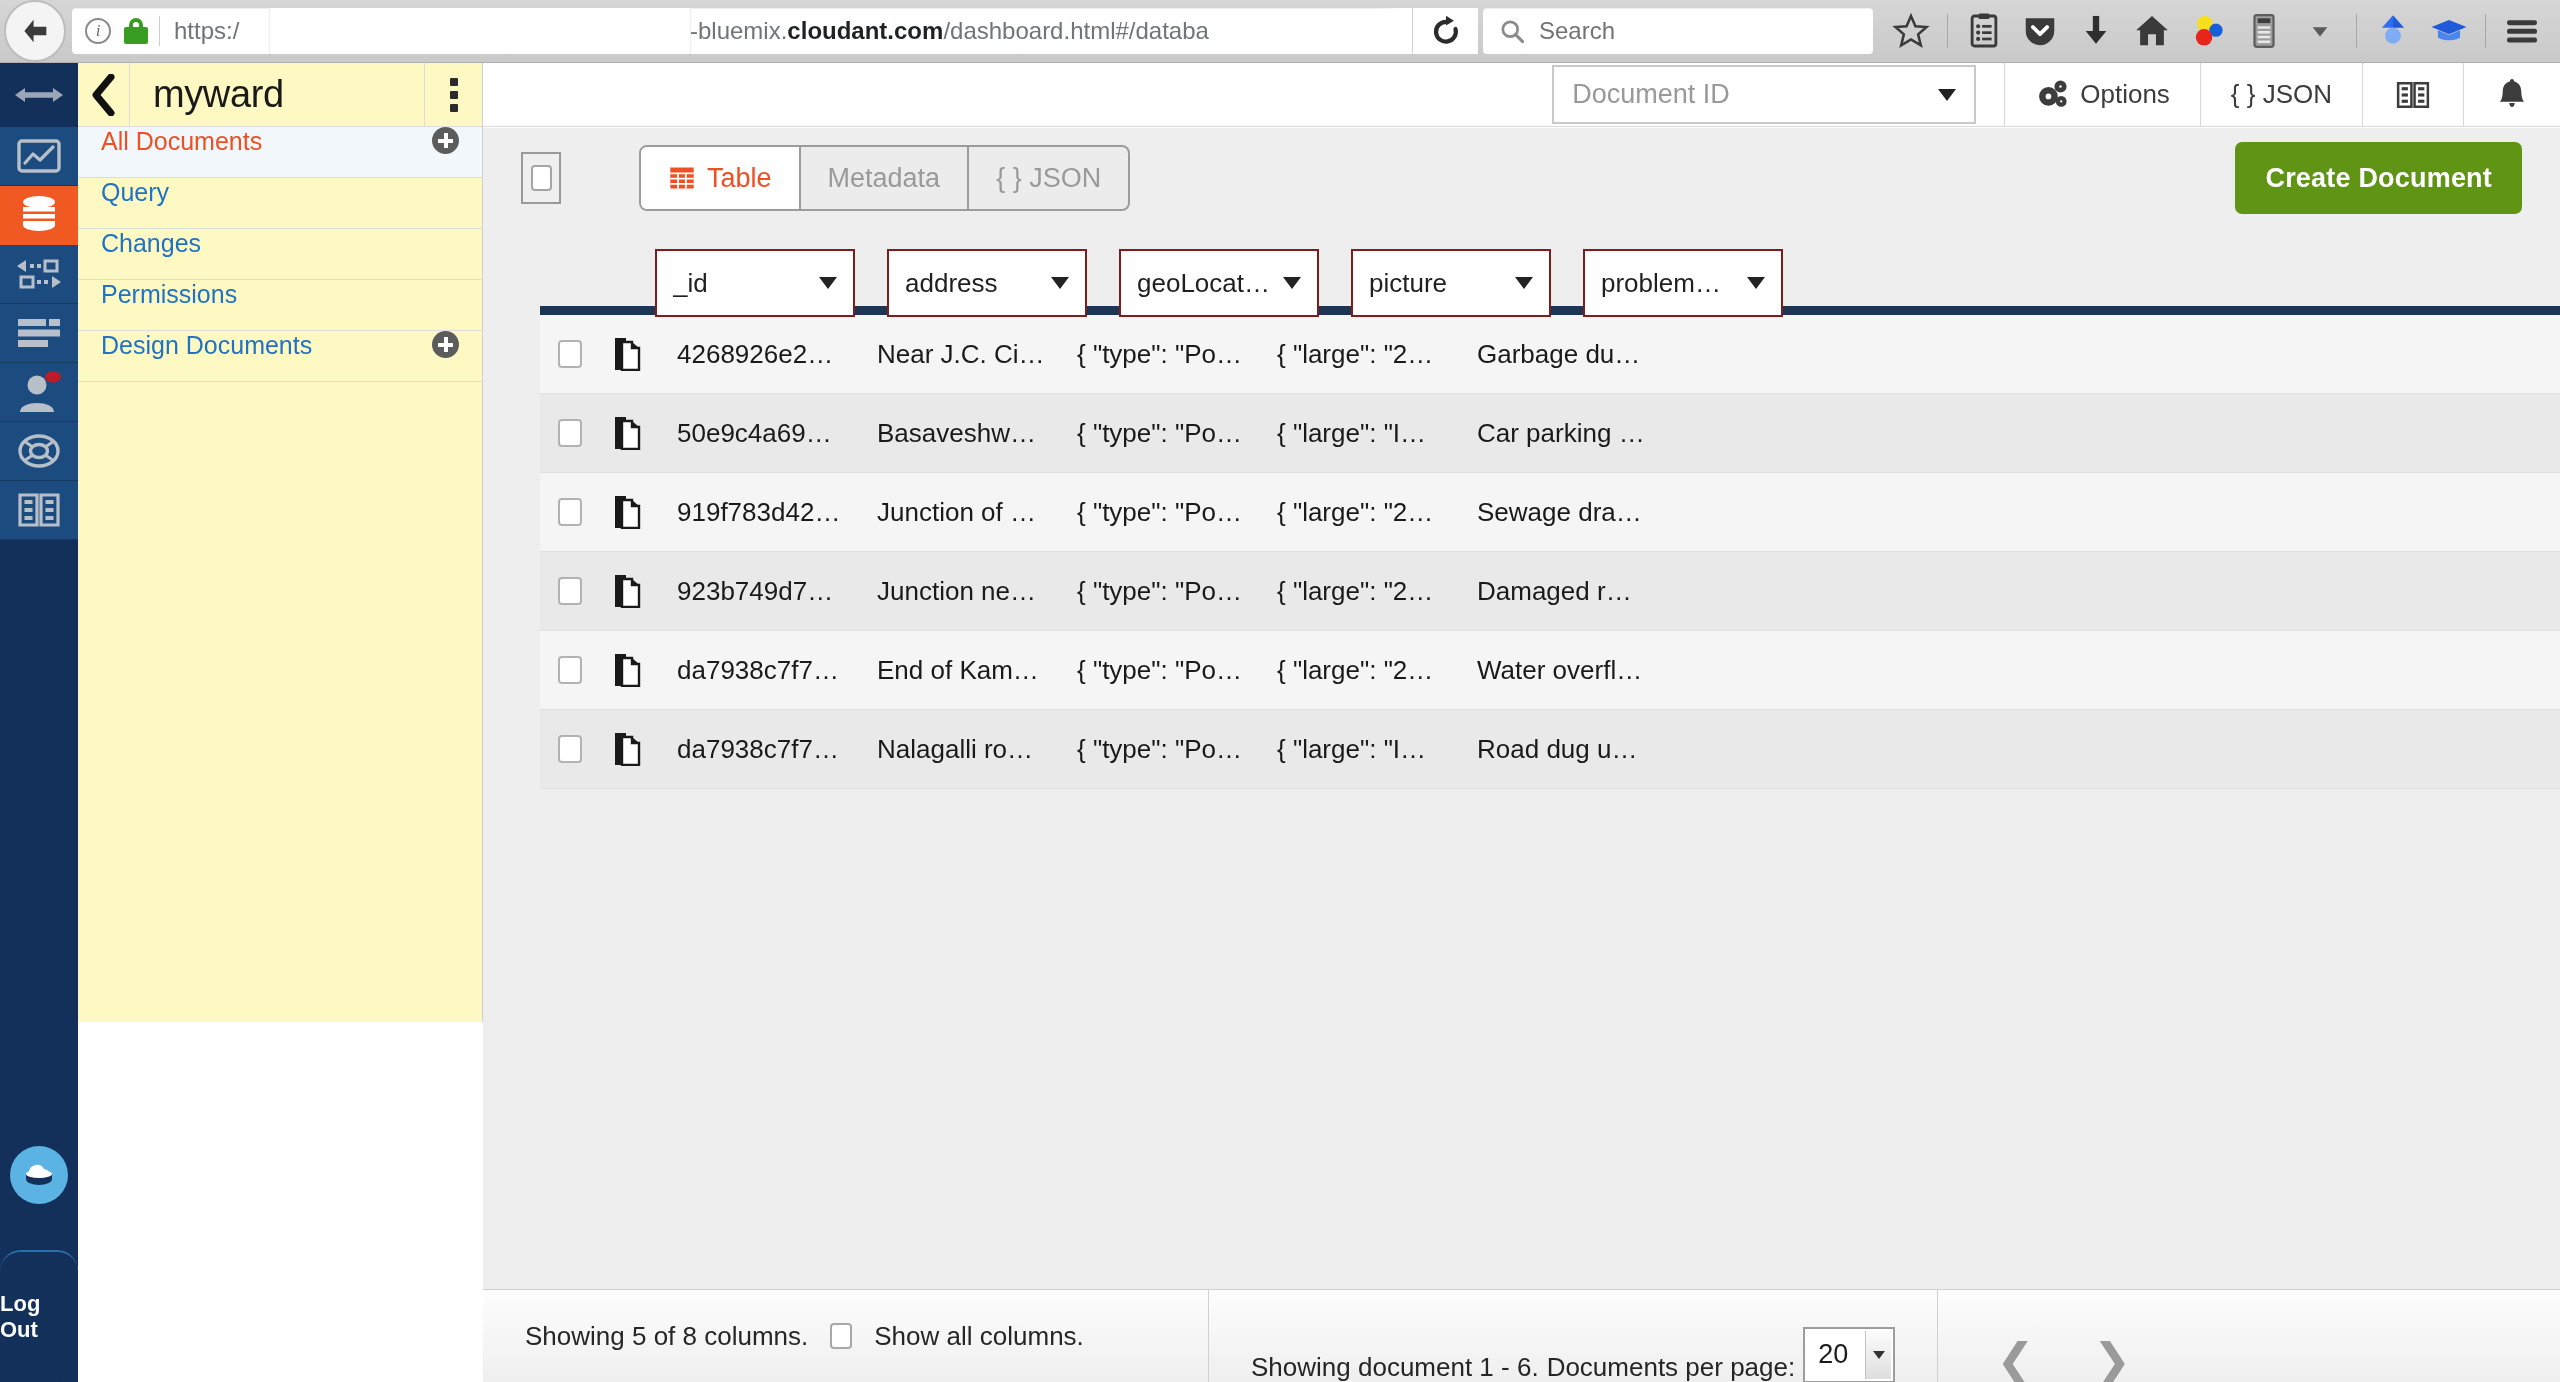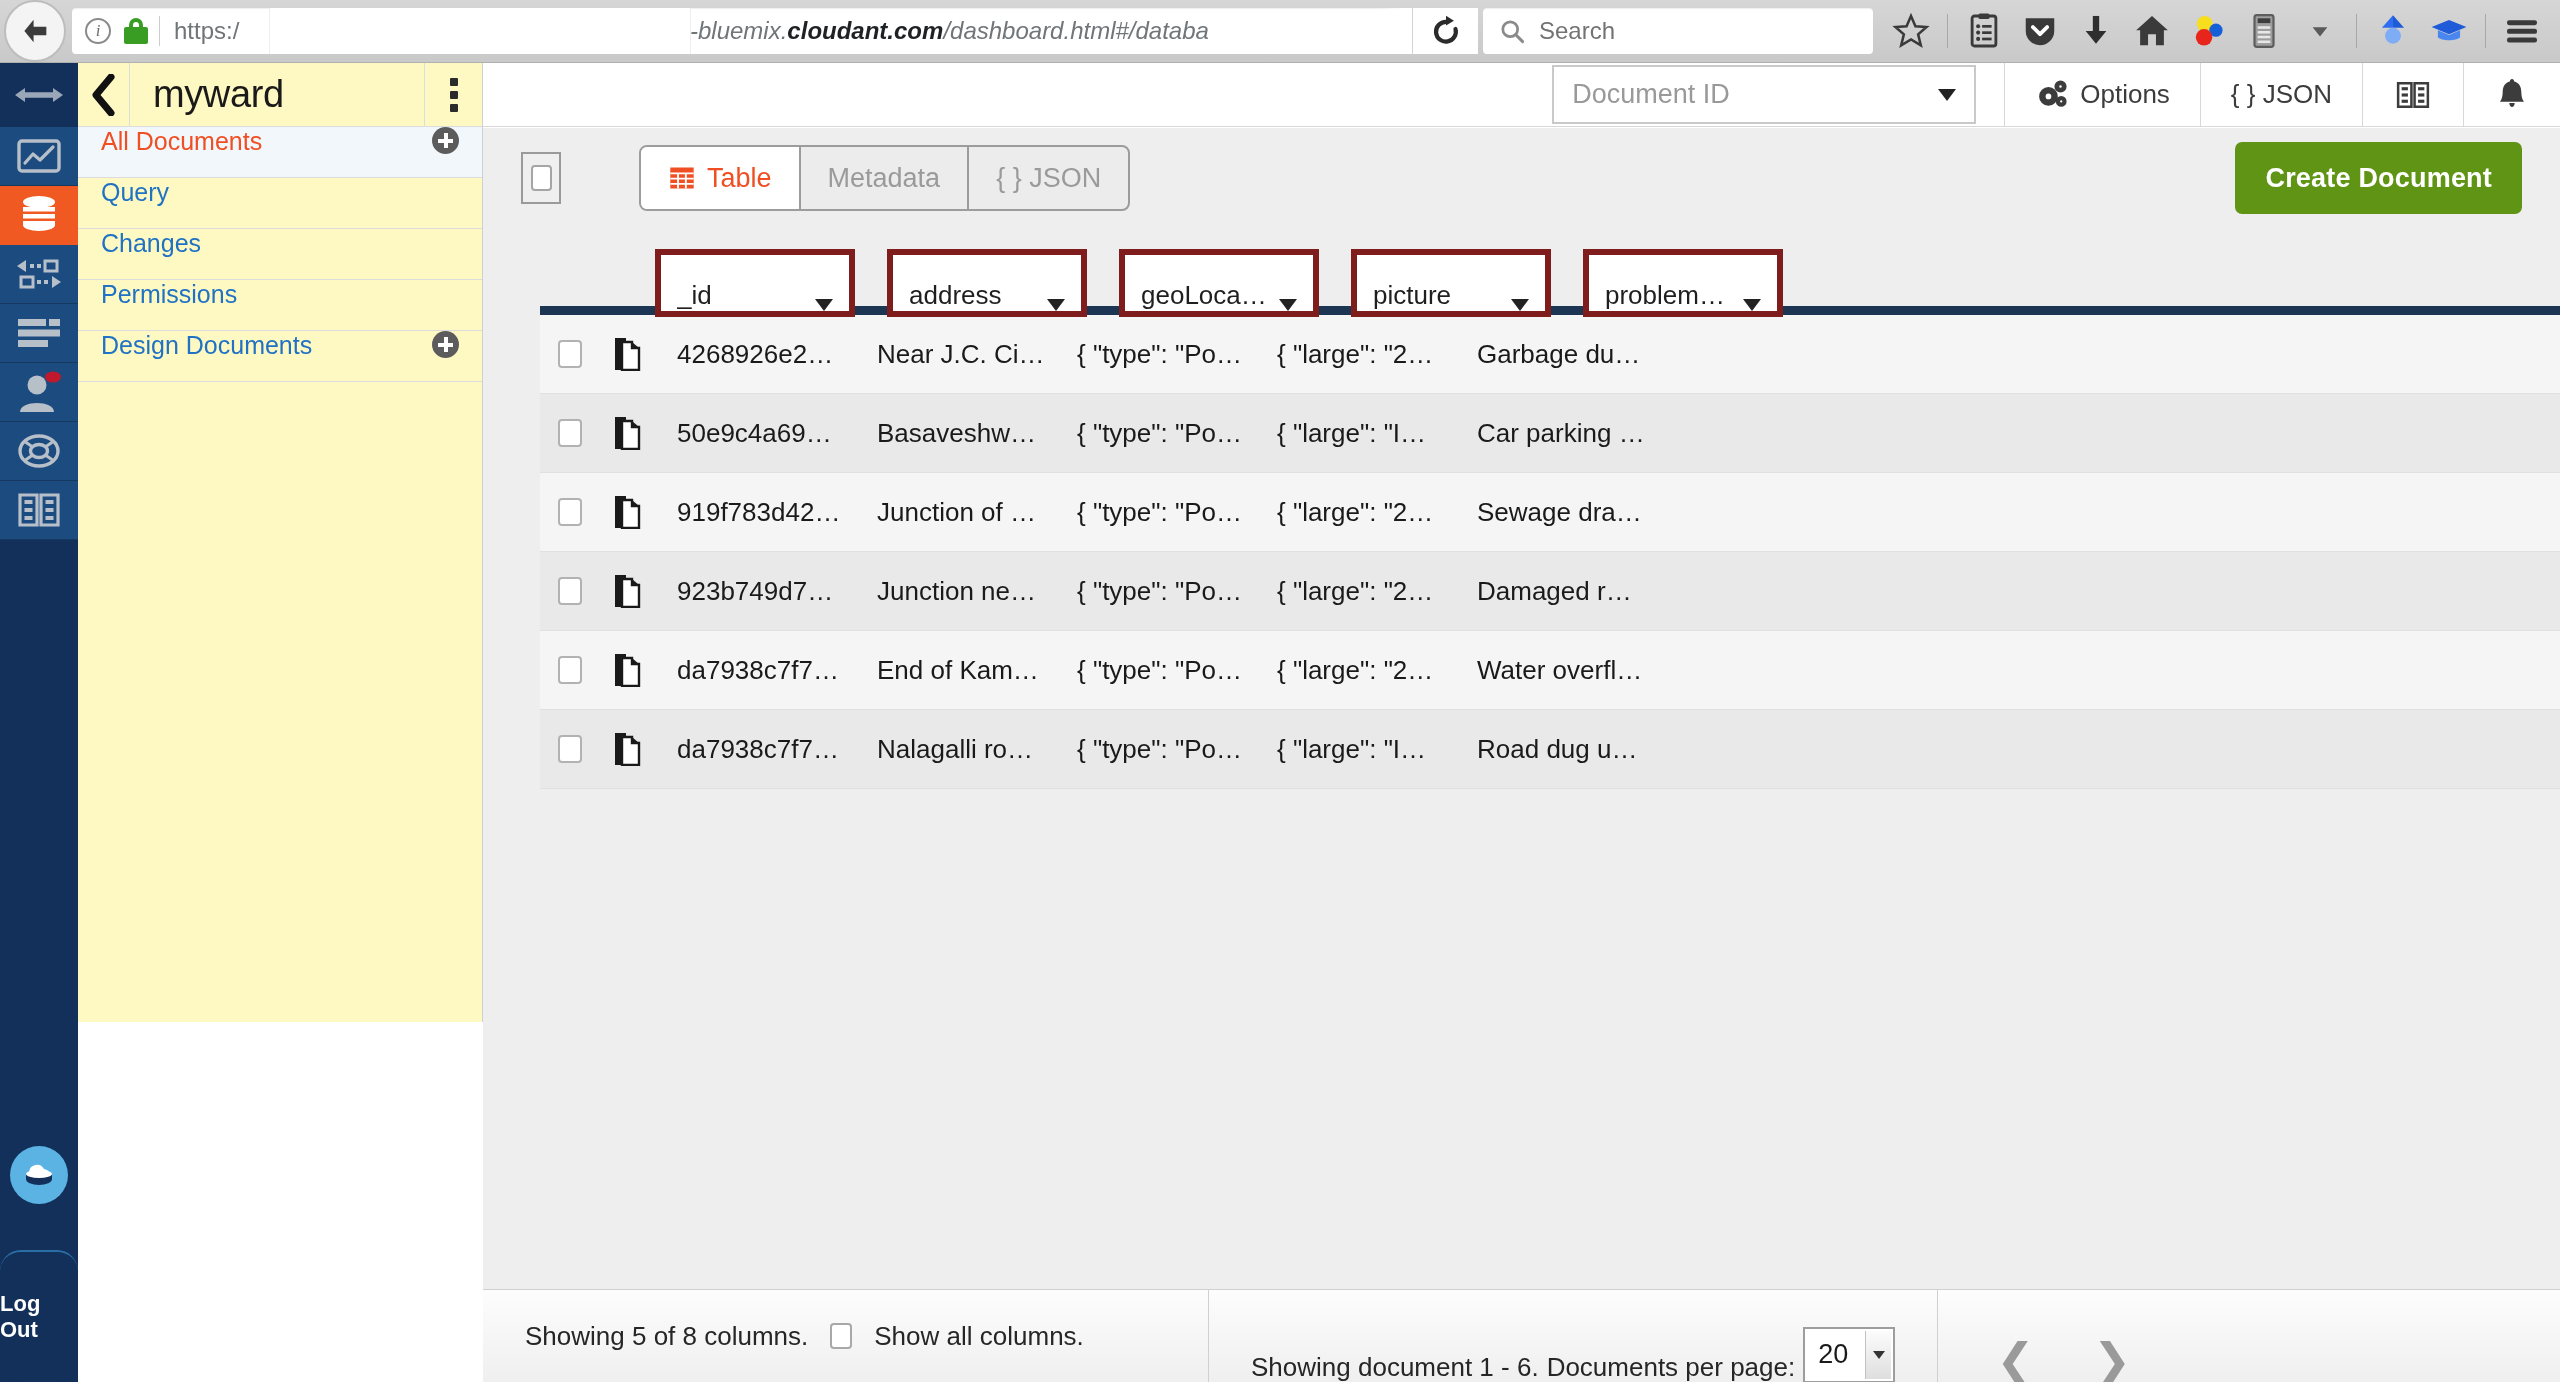--- a/index.html
+++ b/index.html
@@ -61,21 +61,21 @@
     position: absolute; left: 14px; top: 50%; transform: translateY(-50%);
     font-size: 24px; color: #6f7579; white-space: nowrap;
   }
   .url-redact {
     position: absolute; left: 110px; top: -6px; width: 420px; height: 58px;
     background: #ffffff; z-index: 2;
     box-shadow: 0 0 0 1px #eeeeee;
   }
   .url-host {
     position: absolute; left: 530px; top: 50%; transform: translateY(-50%);
-    font-size: 24px; color: #6f7579; white-space: nowrap; z-index: 1; font-style: italic;
+    font-size: 24px; color: #6f7579; white-space: nowrap; z-index: 1;
   }
   .url-host b { color: #1f2224; font-weight: 700; }
   .url-fade {
     position:absolute; right:0; top:0; width:36px; height:46px; z-index:3;
     background: linear-gradient(to right, rgba(255,255,255,0), #ffffff 80%);
   }
   .reload-btn {
     width: 66px; height: 46px; background:#fff;
     display:flex; align-items:center; justify-content:center;
     border-left: 1px solid #d3d3d3; flex:none;
@@ -210,22 +210,22 @@
     margin-left:auto; background:#5f9414; color:#ffffff;
     font-size: 27px; font-weight: 700; padding: 0 30px; height: 72px;
     border-radius: 7px; display:flex; align-items:center;
     letter-spacing: .2px;
   }
 
   .col-header-row {
     display:flex; align-items:center; padding: 0 38px 0 172px; height: 78px; gap: 32px;
   }
   .col-header {
-    width: 200px; height: 68px; background:#ffffff; border:6px solid #7f1d1d;
-    display:flex; align-items:flex-end; padding: 0 16px; gap:8px;margin-top:32px;
+    width: 200px; height: 68px; background:#ffffff; border:2px solid #7f1d1d;
+    display:flex; align-items:center; padding: 0 16px; gap:8px;margin-top:32px;
   }
   .col-header .nm {
     flex:1; font-size: 26px; color:#1f1f1f; white-space:nowrap;
     overflow:hidden; text-overflow:ellipsis;
   }
   .caret-dn { width:0;height:0;border-left:9px solid transparent;border-right:9px solid transparent;border-top:12px solid #222; flex:none; }
 
   .table-sep { height: 9px; background:#1c3553; margin-left: 57px; }
 
   .doc-row {

